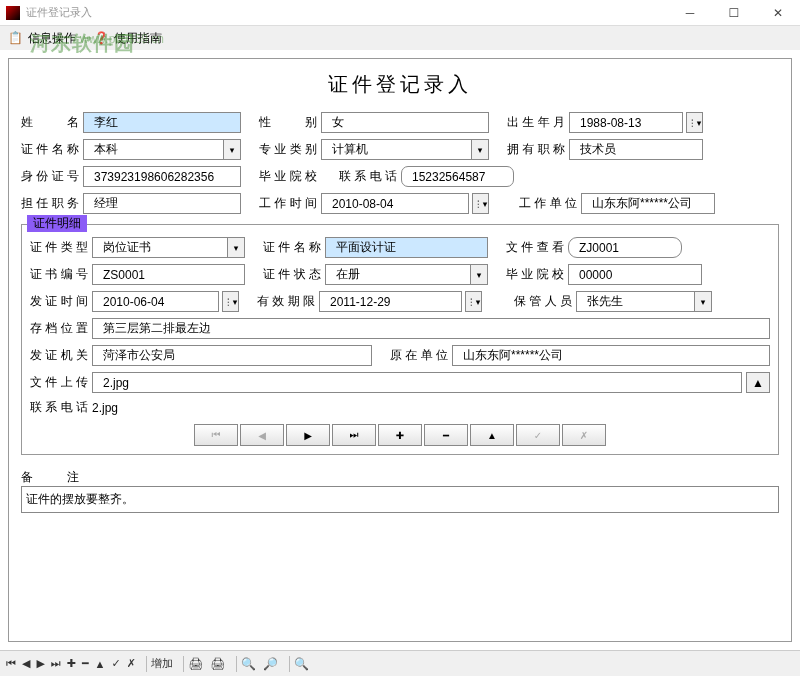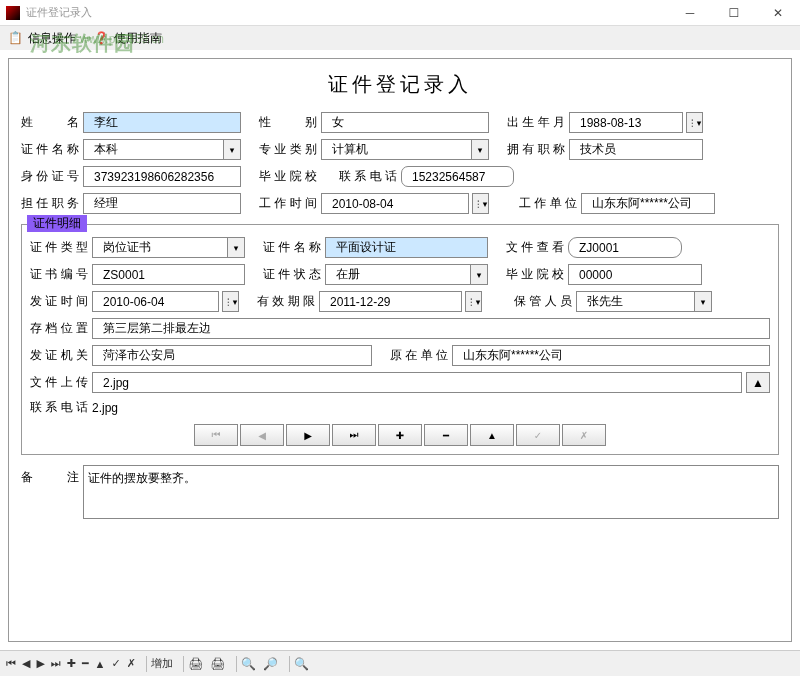--- a/index.html
+++ b/index.html
@@ -30,21 +30,21 @@
 .date-split .arrow { border-left: 1px solid #888; margin-left: 3px; }
 
 .section-tab { position: relative; margin-top: 10px; }
 .tab-label { position: absolute; top: -9px; left: 6px; background: #8b5cf6; padding: 0 6px; }
 .section-box { border: 1px solid #999; padding: 12px 8px 8px; }
 
 .nav-toolbar { display: flex; justify-content: center; margin-top: 8px; }
 .nav-btn { width: 44px; height: 22px; border: 1px solid #888; background: linear-gradient(#fff,#e4e4e4); margin: 0 1px; display: flex; align-items: center; justify-content: center; cursor: pointer; font-size: 10px; }
 .nav-btn.disabled { color: #aaa; }
 
-.remark-row { display: flex; margin-top: 10px; }
+.remark-row { display: flex; margin-top: 10px; flex-direction: column; }
 .remark-row .lbl { padding-top: 4px; }
 .remark-box { flex: 1; height: 54px; border: 1px solid #888; background: #fff; padding: 4px; }
 
 .bottom-toolbar { height: 26px; background: #f0f0f0; border-top: 1px solid #ccc; display: flex; align-items: center; padding: 0 6px; }
 .bottom-toolbar .tb-btn { margin-right: 6px; cursor: pointer; color: #333; font-size: 11px; display: flex; align-items: center; }
 .bottom-toolbar .sep { width: 1px; height: 16px; background: #bbb; margin: 0 4px; }
 .tb-icon { width: 16px; height: 16px; display: inline-flex; align-items: center; justify-content: center; }
 
 .upload-btn { width: 24px; height: 21px; border: 1px solid #888; background: #f0f0f0; display: flex; align-items: center; justify-content: center; cursor: pointer; margin-left: 4px; }
 

